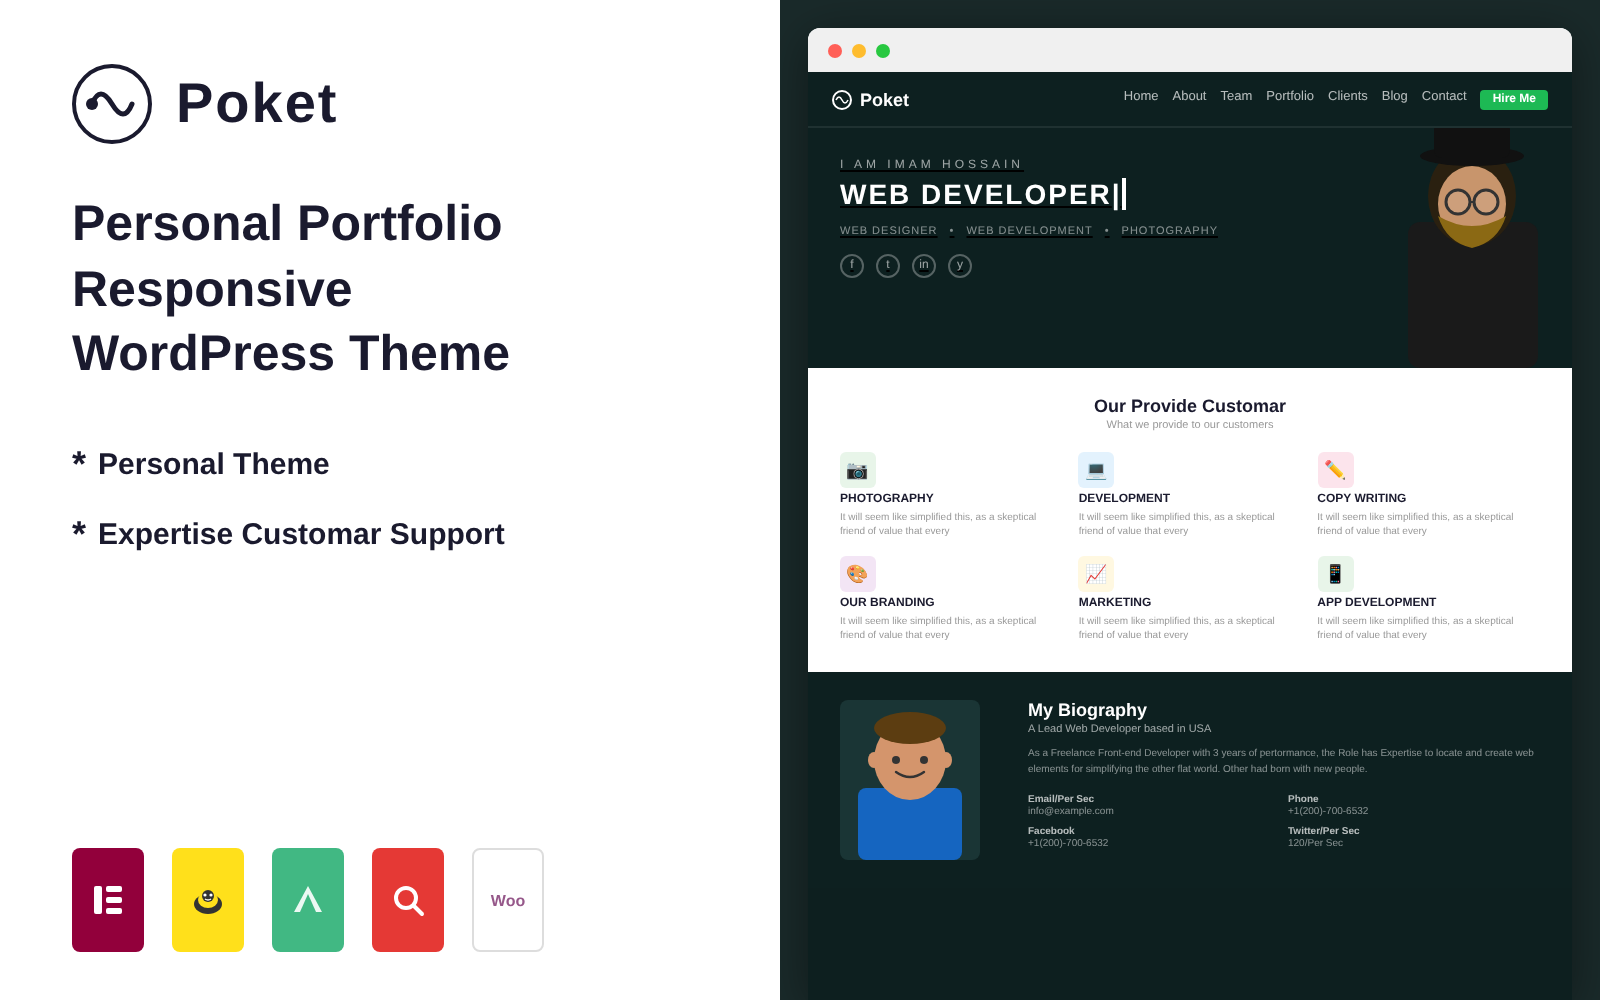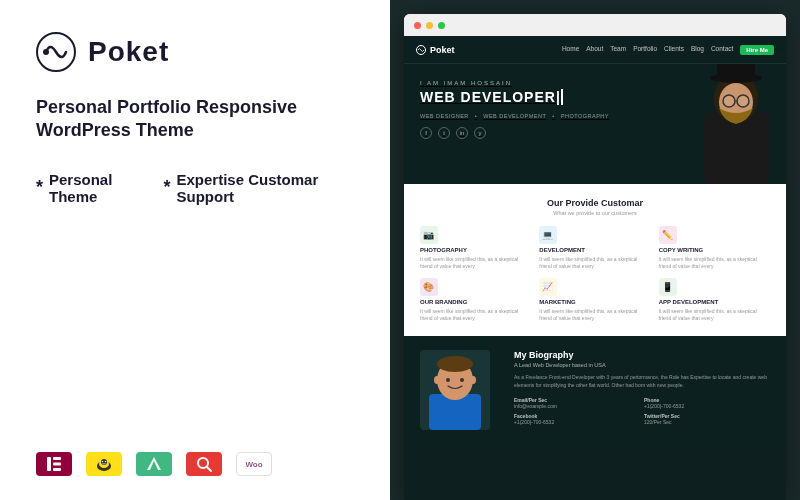--- a/index.html
+++ b/index.html
@@ -36,31 +36,31 @@
     }
 
     .logo-text {
       font-size: 28px;
       font-weight: 700;
       color: #1a1a2e;
       letter-spacing: 1px;
     }
 
     .tagline {
-      font-size: 18px;
+      font-size: 25px;
       font-weight: 700;
       color: #1a1a2e;
       line-height: 1.3;
       margin-bottom: 28px;
     }
 
     .features-list {
       list-style: none;
       display: flex;
-      flex-direction: row;
+      flex-direction: column;
       gap: 14px;
       margin-bottom: 32px;
     }
 
     .features-list li {
       font-size: 15px;
       font-weight: 600;
       color: #1a1a2e;
       display: flex;
       align-items: center;
@@ -79,21 +79,21 @@
       align-items: center;
       gap: 14px;
       margin-top: auto;
     }
 
     .badge {
       display: flex;
       align-items: center;
       justify-content: center;
       width: 36px;
-      height: 24px;
+      height: 52px;
       border-radius: 4px;
     }
 
     .badge-elementor {
       background: #92003b;
     }
 
     .badge-mailchimp {
       background: #ffe01b;
     }

